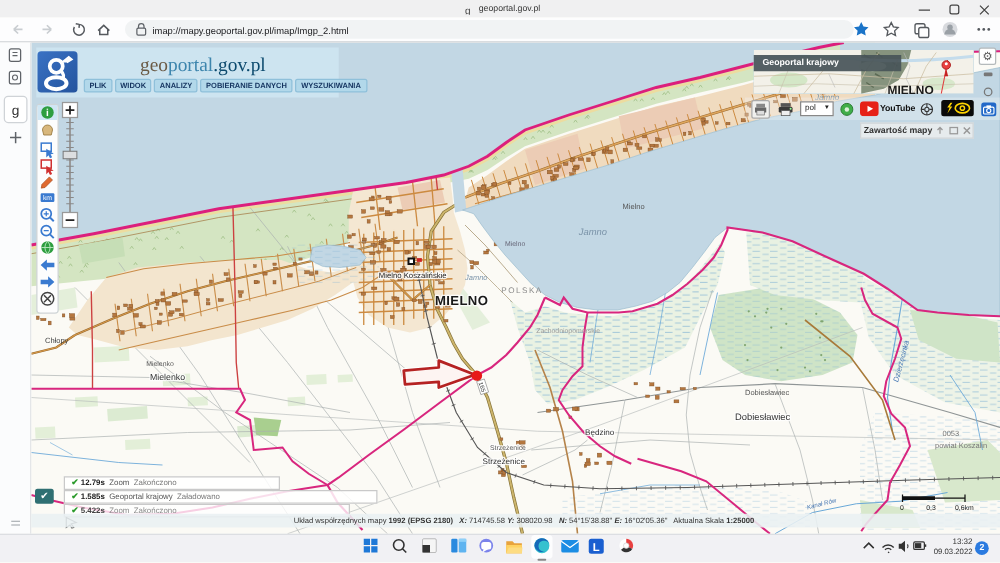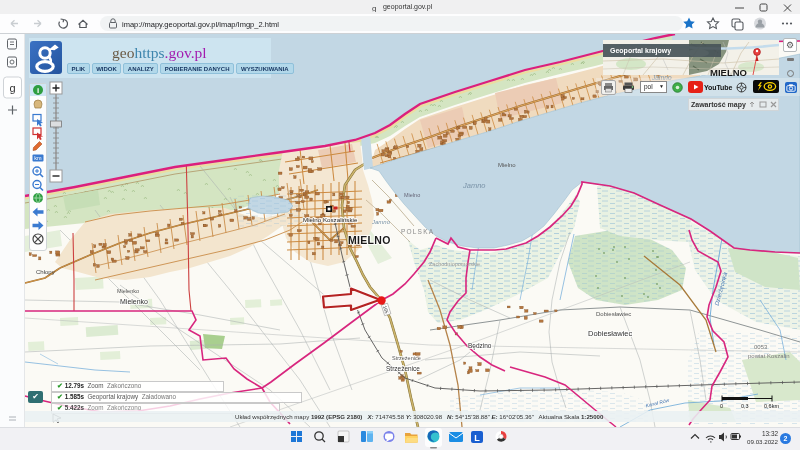--- a/index.html
+++ b/index.html
@@ -708,21 +708,21 @@
 
   <div class="abs" style="left:29px;top:38px;width:242px;height:40px;background:#cde4f0;"></div>
   <div class="abs" style="left:30px;top:41px;width:32px;height:33px;background:linear-gradient(135deg,#3a72c4,#24549e);border-radius:3px;"></div>
   <svg class="abs" style="left:30px;top:41px" width="32" height="33" viewBox="0 0 32 33">
     <circle cx="15" cy="12" r="5.2" fill="none" stroke="#fff" stroke-width="3"></circle>
     <path d="M19,16 q3,3 1,7" fill="none" stroke="#fff" stroke-width="2.6"></path>
     <ellipse cx="15" cy="25.5" rx="8.2" ry="4.8" fill="none" stroke="#fff" stroke-width="3.2"></ellipse>
     <path d="M19.5,9 L25,4.5 l2.5,2 l-4,2.5" fill="#fff" stroke="#fff" stroke-width="1.4"></path>
   </svg>
   <div class="abs" style="left:112px;top:44px;width:160px;height:16px;font-family:'Liberation Serif',serif;font-size:15.5px;color:#3b3b33;">
-    <span style="color:#6a5a45;">geo</span><span style="color:#3d85ad;">https</span><span style="color:#a21caf;">.gov.pl</span>
+    <span style="color:#6a5a45;">geo</span><span style="color:#3d85ad;">portal</span><span style="color:#0c4a6e;">.gov.pl</span>
   </div>
   <div class="abs" style="left:67px;top:63px;height:13px;font-size:6px;font-weight:bold;color:#14335f;">
     <span style="display:inline-block;background:#b2d8ea;border:1px solid #8fc0da;border-radius:2px;padding:1.5px 3.5px;margin-right:2px;">PLIK</span><span style="display:inline-block;background:#b2d8ea;border:1px solid #8fc0da;border-radius:2px;padding:1.5px 3.5px;margin-right:2px;">WIDOK</span><span style="display:inline-block;background:#b2d8ea;border:1px solid #8fc0da;border-radius:2px;padding:1.5px 3.5px;margin-right:2px;">ANALIZY</span><span style="display:inline-block;background:#b2d8ea;border:1px solid #8fc0da;border-radius:2px;padding:1.5px 3.5px;margin-right:2px;">POBIERANIE DANYCH</span><span style="display:inline-block;background:#b2d8ea;border:1px solid #8fc0da;border-radius:2px;padding:1.5px 4px;">WYSZUKIWANIA</span>
   </div>
 
   <div class="abs" style="left:29px;top:83px;width:18px;height:168px;background:#fdfdfd;border:1px solid #cfd4d6;border-radius:3px;box-sizing:border-box;"></div>
   <svg class="abs" style="left:29px;top:83px" width="18" height="168" viewBox="0 0 18 168">
     <rect x="1" y="1" width="16" height="12" fill="#cfe6f4"></rect>
     <circle cx="9" cy="7" r="5" fill="#2e9e40"></circle>
       <text x="9" y="9.8" font-size="8" text-anchor="middle" fill="#fff" font-weight="bold" font-family="Liberation Serif,serif">i</text>

